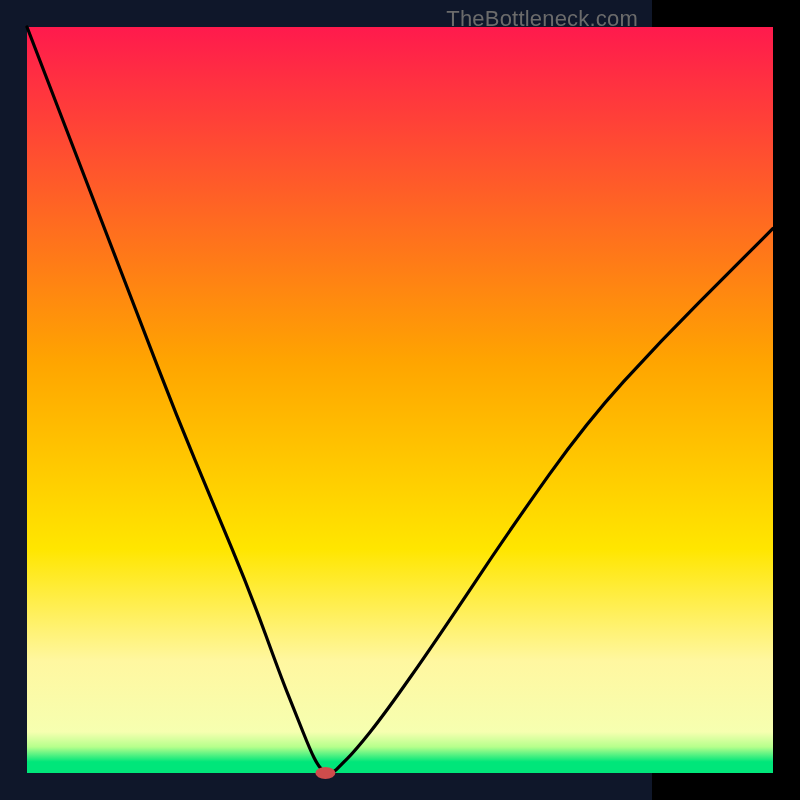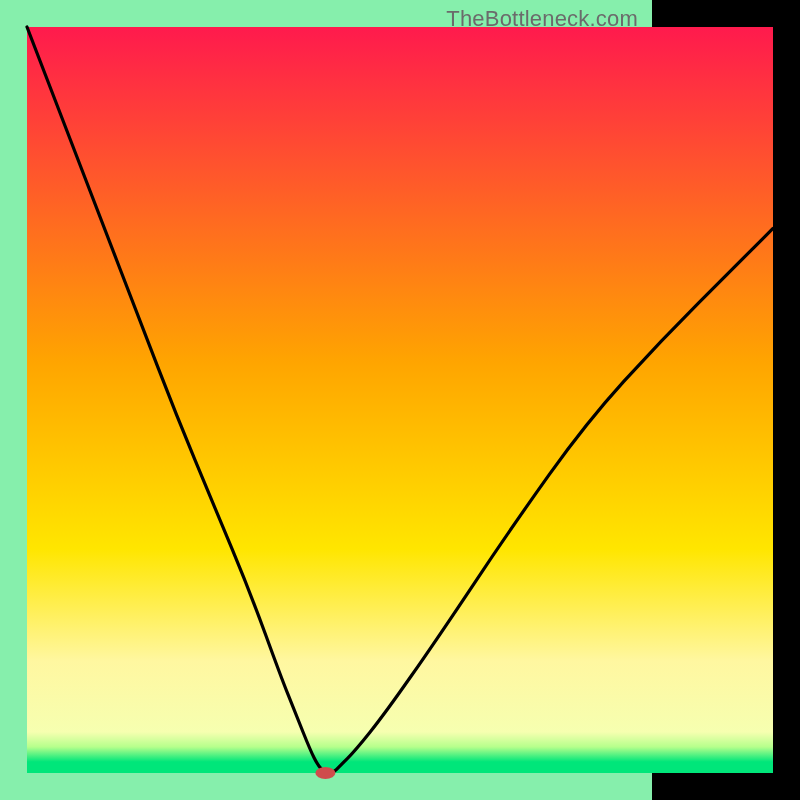--- a/index.html
+++ b/index.html
@@ -8,21 +8,21 @@
     width: 800px;
     height: 800px;
     background: #000;
     font-family: Arial, Helvetica, sans-serif;
     overflow: hidden;
   }
   .frame {
     position: relative;
     width: 652px;
     height: 800px;
-    background: #86efac;
+    background: #0f172a;
   }
   .watermark {
     position: absolute;
     top: 6px;
     right: 14px;
     color: #6b6b6b;
     font-size: 22px;
     font-weight: 500;
     letter-spacing: 0.2px;
     z-index: 5;

